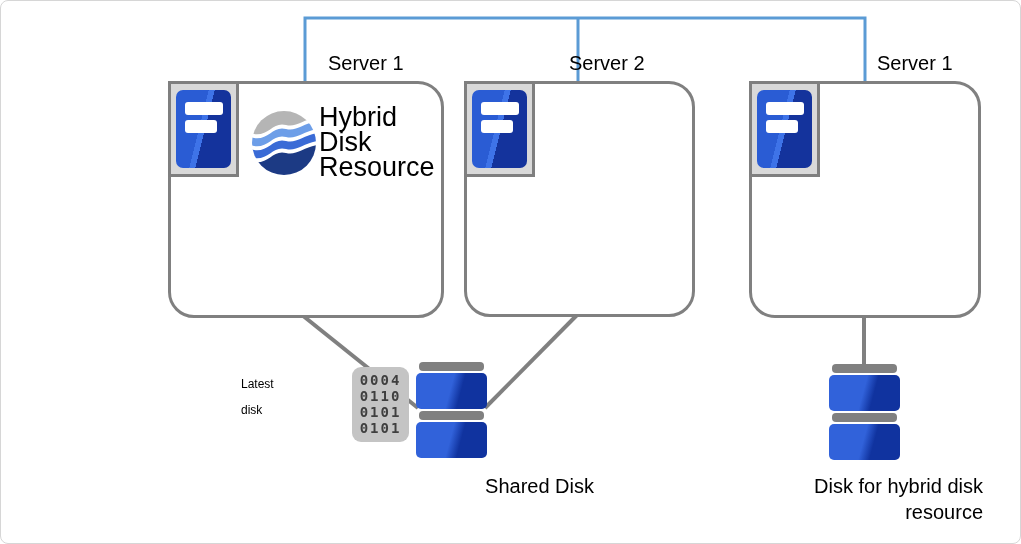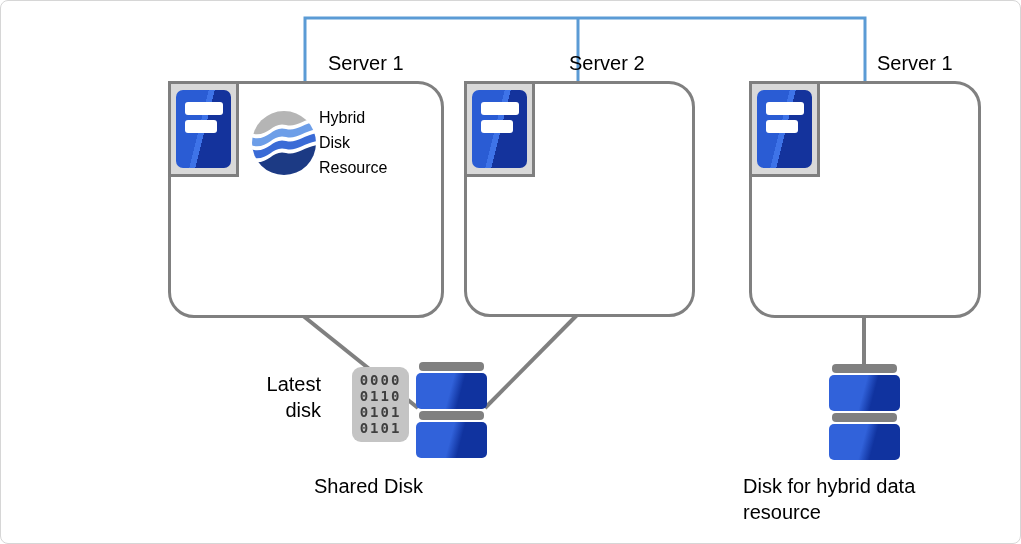--- a/index.html
+++ b/index.html
@@ -18,39 +18,39 @@
     position:absolute;width:71px;height:96px;background:#d9d9d9;border:3px solid #7f7f7f;
     box-sizing:border-box;z-index:3;
   }
   .server-icon .tower{
     position:absolute;left:5px;top:6px;width:55px;height:78px;border-radius:7px;
     background:linear-gradient(104deg,#2a5cd4 0%,#2a5cd4 44%,#3e73e8 44%,#3e73e8 52%,#14339c 52%,#14339c 100%);
   }
   .server-icon .slot1{position:absolute;left:9px;top:12px;width:38px;height:13px;background:#fff;border-radius:3px;}
   .server-icon .slot2{position:absolute;left:9px;top:30px;width:32px;height:13px;background:#fff;border-radius:3px;}
   .hdr-logo{position:absolute;left:249px;top:108px;width:68px;height:68px;z-index:2;}
-  .hdr-text{position:absolute;left:318px;top:104px;font-size:16px;line-height:25px;z-index:2;}
+  .hdr-text{position:absolute;left:318px;top:104px;font-size:27px;line-height:25px;z-index:2;}
   .hdr-text span{display:block;}
-  .latest-data{position:absolute;left:220px;top:370px;width:100px;text-align:right;font-size:20px;line-height:26px;z-index:2;}
+  .latest-data{position:absolute;left:240px;top:370px;width:100px;text-align:left;font-size:12px;line-height:26px;z-index:2;}
   .latest-data span{display:block;}
   .binary-card{
     position:absolute;left:351px;top:366px;width:57px;height:75px;background:#c4c4c4;
     border-radius:9px;z-index:2;text-align:center;box-sizing:border-box;padding-top:5px;
   }
   .binary-card div{
     font-family:"DejaVu Sans Mono",monospace;font-weight:bold;font-size:14px;line-height:16px;
     letter-spacing:2px;color:#3f3f3f;
   }
   .disk{position:absolute;width:71px;z-index:2;}
   .disk .cap{width:65px;height:9px;background:#808080;border-radius:4px;margin:0 auto 2px auto;}
   .disk .platter{
     width:71px;height:36px;border-radius:5px;margin-bottom:2px;
     background:linear-gradient(105deg,#3162da 0%,#3162da 48%,#10339f 62%,#10339f 100%);
   }
-  .caption{position:absolute;text-align:left;font-size:20px;line-height:26px;z-index:2;}
+  .caption{position:absolute;text-align:right;font-size:20px;line-height:26px;z-index:2;}
   .caption span{display:block;}
 </style>
 </head>
 <body>
 
 <div class="canvas">
 
   <svg class="wires" viewBox="0 0 1021 544">
     <path d="M304,80 L304,17 L864,17 L864,80 M577,17 L577,80" fill="none" stroke="#5B9BD5" stroke-width="3"></path>
     <path d="M301,314 L417,407" fill="none" stroke="#808080" stroke-width="4"></path>
@@ -105,21 +105,21 @@
     <span>Disk</span>
     <span>Resource</span>
   </div>
 
   <div class="latest-data">
     <span>Latest</span>
     <span>disk</span>
   </div>
 
   <div class="binary-card">
-    <div>0000</div>
+    <div>0004</div>
     <div>0110</div>
     <div>0101</div>
     <div>0101</div>
   </div>
 
   <div class="disk" style="left:415px;top:361px">
     <div class="cap"></div>
     <div class="platter"></div>
     <div class="cap"></div>
     <div class="platter"></div>
@@ -129,17 +129,17 @@
     <div class="cap"></div>
     <div class="platter"></div>
     <div class="cap"></div>
     <div class="platter"></div>
   </div>
 
   <div class="caption" style="left:313px;top:472px;width:280px">
     <span>Shared Disk</span>
   </div>
   <div class="caption" style="left:742px;top:472px;width:240px">
-    <span>Disk for hybrid data</span>
+    <span>Disk for hybrid disk</span>
     <span>resource</span>
   </div>
 
 </div>
 
 </body></html>

